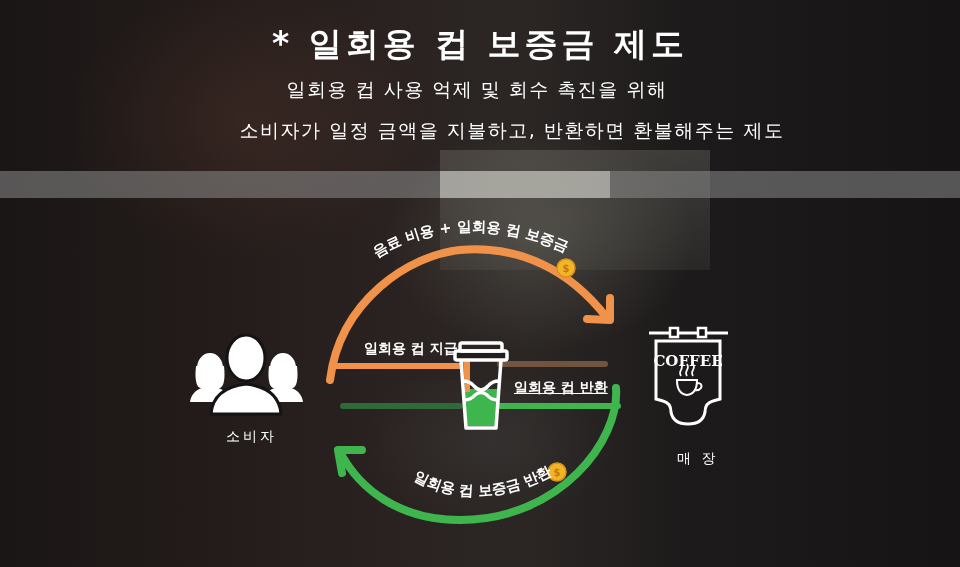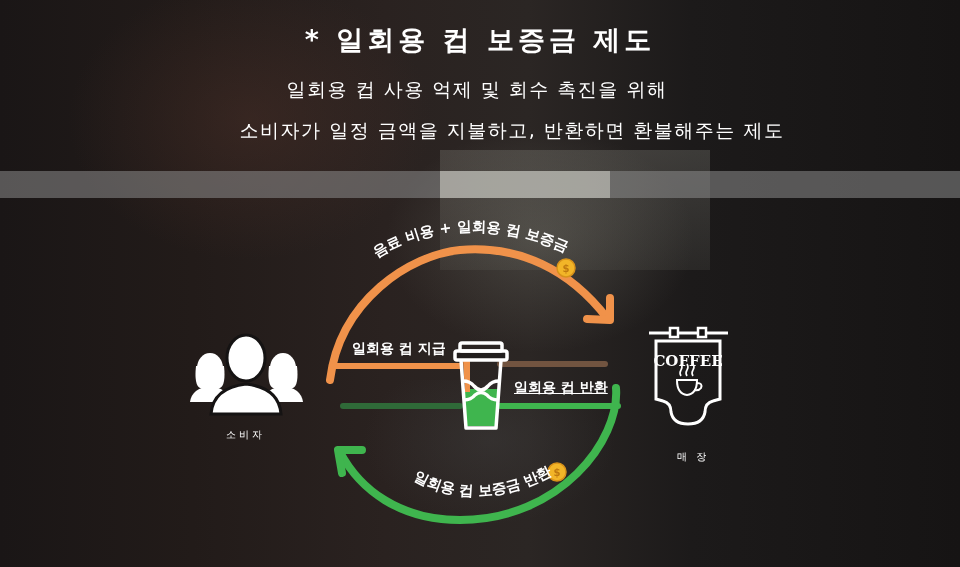--- a/index.html
+++ b/index.html
@@ -28,34 +28,34 @@
       position: absolute; left: 0; top: 171px; width: 960px; height: 27px;
       background: rgba(140,140,140,0.55);
     }
     .band-light {
       position: absolute; left: 440px; top: 171px; width: 170px; height: 27px;
       background: rgba(230,230,220,0.45);
     }
     .header { position: absolute; left: 0; top: 0; width: 960px; text-align: center; }
     .title {
       position: absolute; left: 0; width: 960px; top: 22px;
-      font-size: 27px; font-weight: bold; letter-spacing: 4px; text-align: center;
+      font-size: 33px; font-weight: bold; letter-spacing: 4px; text-align: center;
     }
     .subtitle {
       position: absolute; left: 0; width: 960px; text-align: center;
       font-size: 19px; letter-spacing: 1.5px;
     }
     .sub1 { top: 77px; left: -3px; }
     .sub2 { top: 118px; margin-left: 32px; }
     svg.diagram { position: absolute; left: 0; top: 0; }
     .label {
       position: absolute; font-size: 14px; font-weight: bold; white-space: nowrap;
       color: #ffffff;
     }
-    .node-label { position: absolute; font-size: 10px; letter-spacing: 3px; }
+    .node-label { position: absolute; font-size: 14px; letter-spacing: 3px; }
   </style>
 </head>
 <body>
 
 <div class="bg"></div>
 <div class="bg-window"></div>
 <div class="bg-floor"></div>
 <div class="band"></div>
 <div class="band-light"></div>
 
@@ -139,17 +139,17 @@
     <path id="bottomTextPath" d="M 400 470 C 440 502, 500 506, 560 470"></path>
   </defs>
   <text font-size="14.5" font-weight="bold" fill="#ffffff" font-family="DejaVu Sans, Liberation Sans, sans-serif">
     <textPath href="#topTextPath" startOffset="8">음료 비용 + 일회용 컵 보증금</textPath>
   </text>
   <text font-size="14.5" font-weight="bold" fill="#ffffff" font-family="DejaVu Sans, Liberation Sans, sans-serif">
     <textPath href="#bottomTextPath" startOffset="16">일회용 컵 보증금 반환</textPath>
   </text>
 </svg>
 
-<div class="label" style="left:352px; top:340px;">일회용 컵 지급</div>
+<div class="label" style="left:364px; top:340px;">일회용 컵 지급</div>
 <div class="label" style="left:514px; top:379px;text-decoration:underline;">일회용 컵 반환</div>
 
 <div class="node-label" style="left:226px; top:428px;">소비자</div>
 <div class="node-label" style="left:677px; top:450px;">매 장</div>
 
 </body></html>

